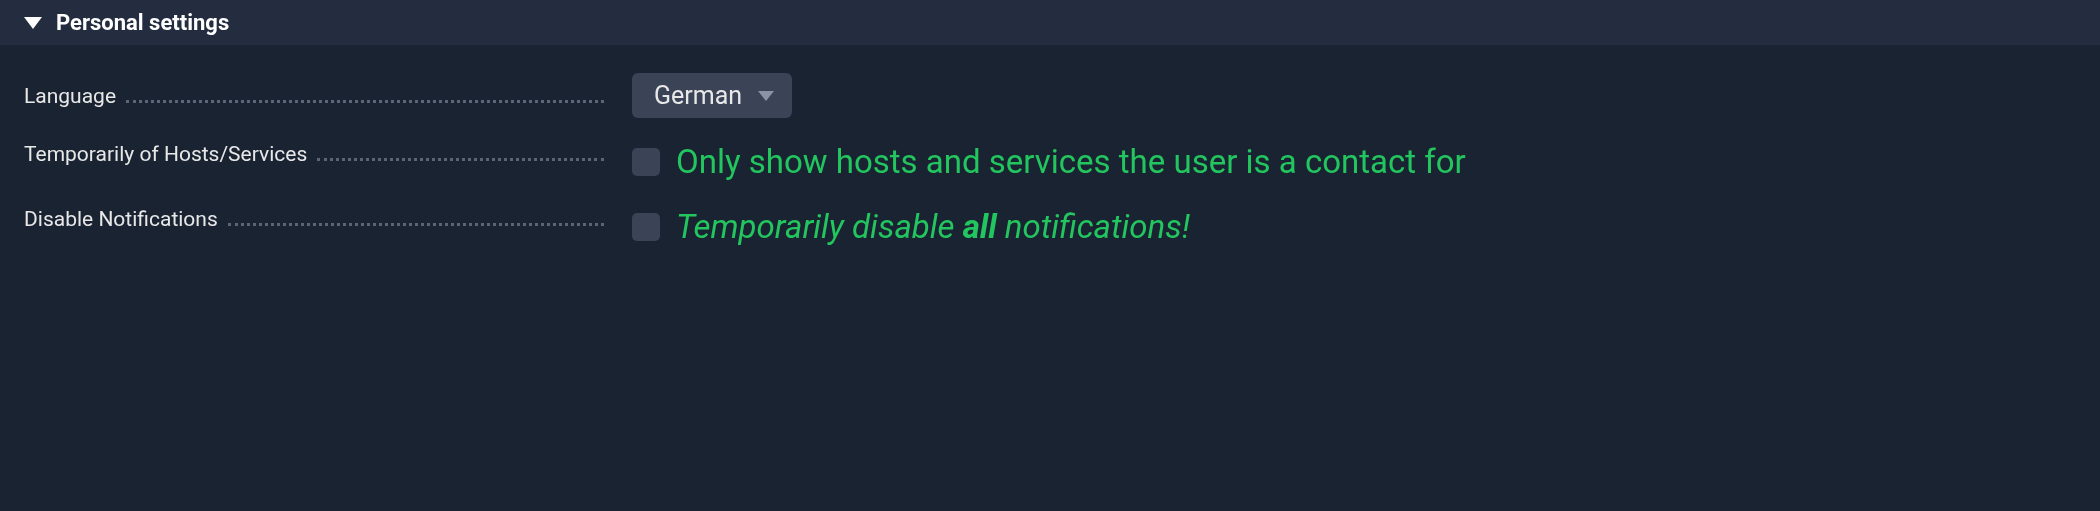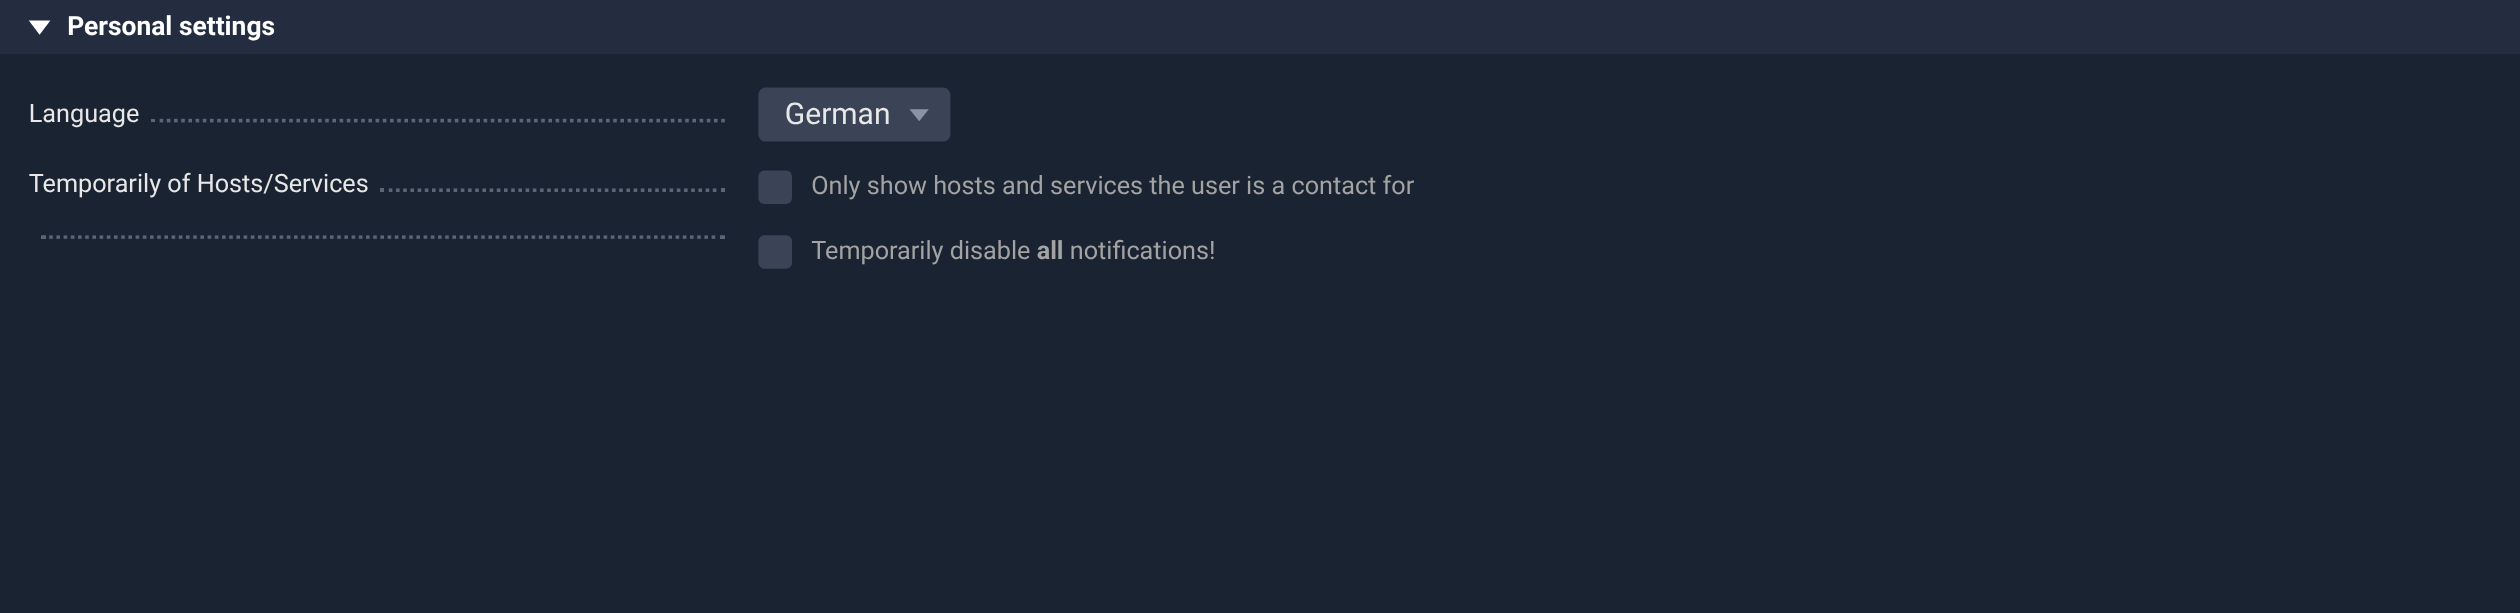--- a/index.html
+++ b/index.html
@@ -101,29 +101,30 @@
     }
     .checkbox {
       width: 28px;
       height: 28px;
       background-color: #3a4456;
       border-radius: 5px;
       flex-shrink: 0;
       cursor: pointer;
     }
     .checkbox-label {
-      font-size: 21px;
-      color: #a3a3a3;
+      font-size: 33px;
+      color: #22c55e;
     }
     .checkbox-label strong {
       font-weight: 700;
     }
     .checkbox-group {
       display: flex;
       flex-direction: column;
+      font-style: italic;
     }
   </style>
 </head>
 <body>
 
 <div class="section-header">
   <div class="collapse-icon"></div>
   <div class="section-title">Personal settings</div>
 </div>
 
@@ -150,20 +151,21 @@
     <div class="setting-value">
       <div class="checkbox-row">
         <div class="checkbox"></div>
         <span class="checkbox-label">Only show hosts and services the user is a contact for</span>
       </div>
     </div>
   </div>
 
   <div class="setting-row">
     <div class="setting-label">
+      <span class="setting-label-text">Disable Notifications</span>
       <span class="dots"></span>
     </div>
     <div class="setting-value checkbox-group">
       <div class="checkbox-row">
         <div class="checkbox"></div>
         <span class="checkbox-label"><span>Temporarily disable </span><strong>all</strong><span> notifications!</span></span>
       </div>
     </div>
   </div>
 

